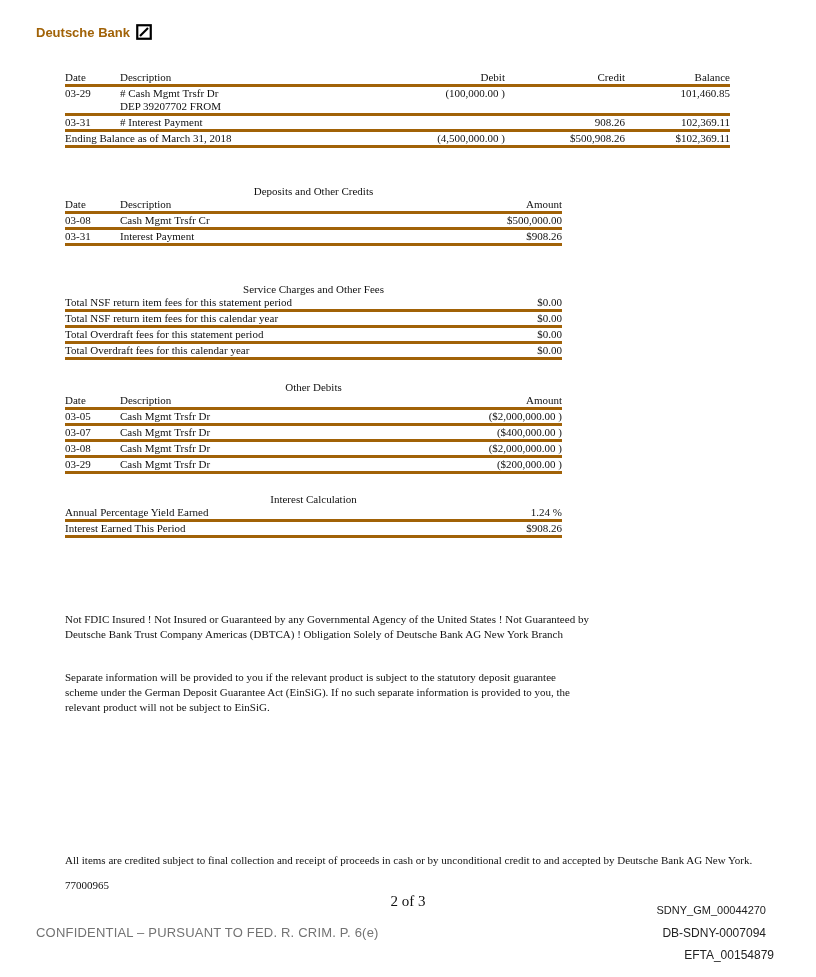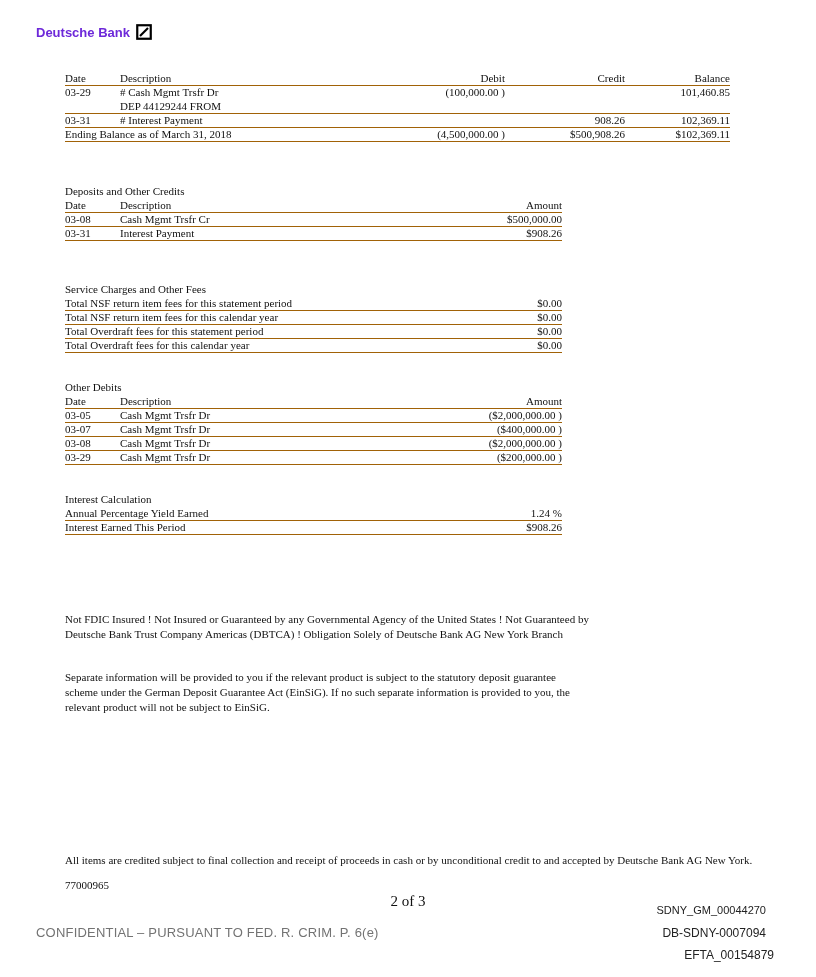--- a/index.html
+++ b/index.html
@@ -7,34 +7,34 @@
   body {
     width: 816px; height: 977px;
     font-family: "Liberation Serif", "DejaVu Serif", serif;
     color: #111; position: relative; overflow: hidden;
   }
   .page { position: relative; width: 816px; height: 977px; background: #fff; }
   .abs { position: absolute; }
 
   
   .bank-header { top: 24px; left: 36px; display: flex; align-items: center; gap: 6px; }
-  .bank-name { font-family: "Liberation Sans", sans-serif; font-weight: bold; font-size: 13px; color: #6d28d9; }
+  .bank-name { font-family: "Liberation Sans", sans-serif; font-weight: bold; font-size: 13px; color: #a16207; }
   .logo-box { display: inline-block; line-height: 0; }
 
   
   table.tbl { border-collapse: collapse; table-layout: fixed; }
   table.tbl td {
     font-size: 11px; line-height: 13px; height: 14px;
     vertical-align: bottom; white-space: nowrap; overflow: hidden;
     padding: 0;
   }
-  tr.bb { border-bottom: 1px solid #a16207; }
+  tr.bb { border-bottom: 3px solid #a16207; }
   td.r { text-align: right; }
   td.indent { padding-left: 16px; }
-  .section-title { font-size: 11px; line-height: 14px; color: #111; }
+  .section-title { font-size: 11px; line-height: 14px; color: #111; text-align: center; }
 
   
   .para { font-size: 11px; line-height: 15px; color: #111; }
   .mono-num { font-size: 11px; }
 
   .sans { font-family: "Liberation Sans", sans-serif; }
   .confidential { font-size: 13px; color: #737373; letter-spacing: 0.2px; }
   .bates { font-size: 12px; color: #222; }
   .bates-small { font-size: 11px; color: #222; }
 </style>
@@ -71,21 +71,21 @@
     </tr>
     <tr>
       <td>03-29</td>
       <td># Cash Mgmt Trsfr Dr</td>
       <td class="r">(100,000.00 )</td>
       <td class="r"></td>
       <td class="r">101,460.85</td>
     </tr>
     <tr class="bb">
       <td></td>
-      <td class="indent">DEP 44129244 FROM</td>
+      <td class="indent">DEP 39207702 FROM</td>
       <td colspan="3"></td>
     </tr>
     <tr class="bb">
       <td>03-31</td>
       <td># Interest Payment</td>
       <td class="r"></td>
       <td class="r">908.26</td>
       <td class="r">102,369.11</td>
     </tr>
     <tr class="bb">

